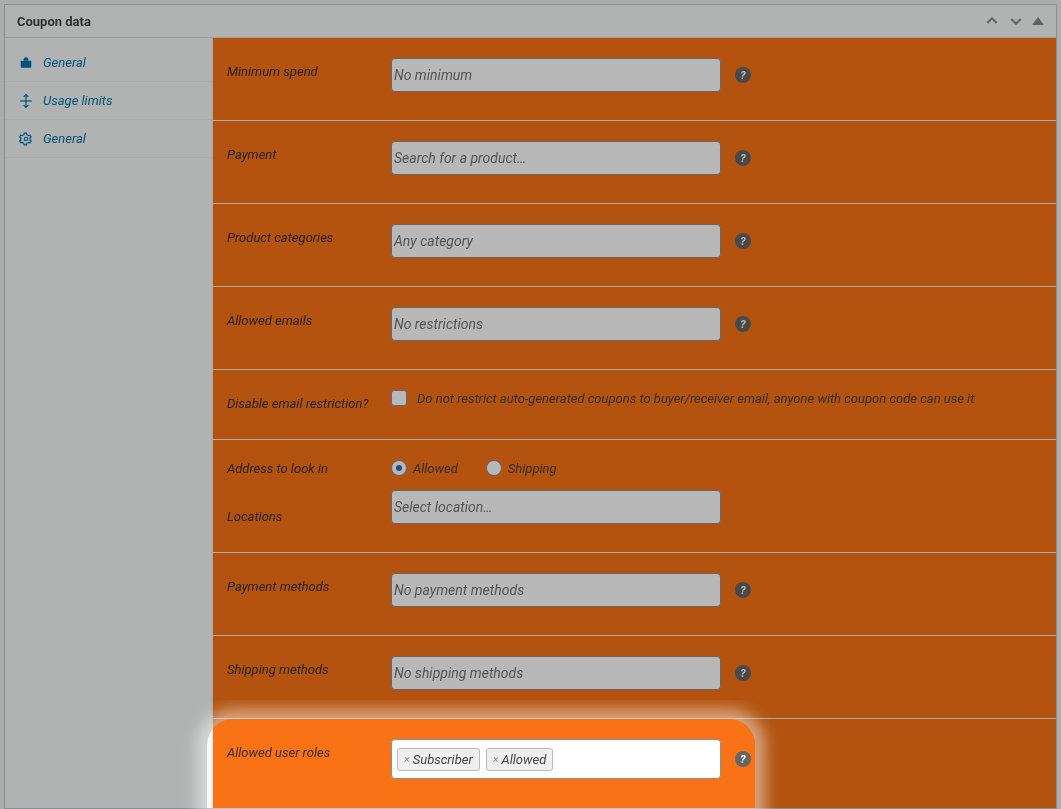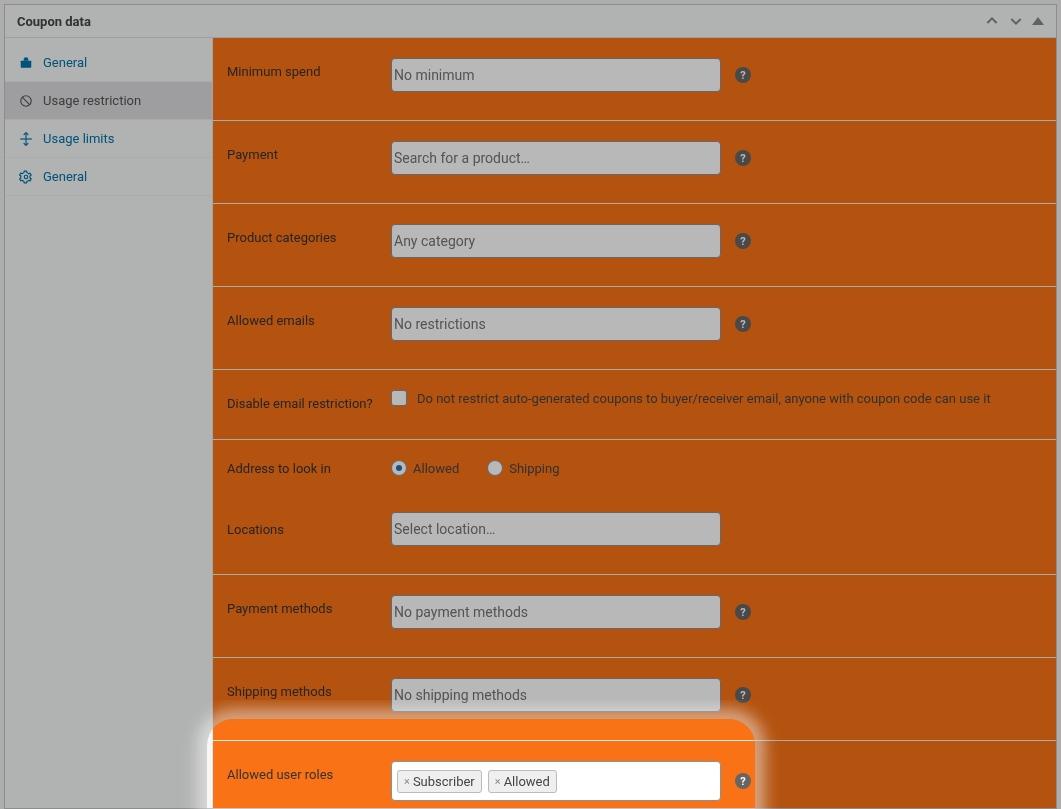--- a/index.html
+++ b/index.html
@@ -35,20 +35,21 @@
     align-items:center;
     justify-content:space-between;
     font-weight:700;
   }
   .panel-head-right { display:flex; gap:8px; align-items:center; }
 
   .panel-body {
     flex:1;
     display:flex;
     overflow:hidden;
+    font-style:italic;
   }
 
   .side {
     width:208px;
     background:#f6f7f7;
     border-right:1px solid #e5e5e5;
     padding-top:6px;
   }
   .side-item {
     display:flex; align-items:center; gap:10px;
@@ -191,29 +192,20 @@
       <div class="side">
         <div class="side-item">
           <span class="icon ic">
               <svg width="14" height="14" viewBox="0 0 24 24" fill="currentColor">
                 <rect x="3" y="8" width="18" height="12" rx="1"></rect>
                 <path d="M8 8V6a4 4 0 0 1 8 0v2"></path>
               </svg>
             </span>
           <span>General</span>
         </div>
-        <div class="side-item active">
-          <span class="icon ic">
-              <svg width="14" height="14" viewBox="0 0 24 24" fill="none" stroke="currentColor" stroke-width="2">
-                <circle cx="12" cy="12" r="9"></circle>
-                <line x1="5" y1="5" x2="19" y2="19"></line>
-              </svg>
-            </span>
-          <span>Usage restriction</span>
-        </div>
         <div class="side-item">
           <span class="icon ic">
               <svg width="14" height="14" viewBox="0 0 24 24" fill="none" stroke="currentColor" stroke-width="2">
                 <line x1="12" y1="2" x2="12" y2="22"></line>
                 <line x1="2" y1="12" x2="22" y2="12"></line>
                 <polyline points="8,5 12,1 16,5"></polyline>
                 <polyline points="8,19 12,23 16,19"></polyline>
               </svg>
             </span>
           <span>Usage limits</span>
@@ -264,35 +256,35 @@
         </div>
 
         <div class="row">
           <div class="row-label">Disable email restriction?</div>
           <div class="chk-row">
             <span class="checkbox"></span>
             <span>Do not restrict auto-generated coupons to buyer/receiver email, anyone with coupon code can use it</span>
           </div>
         </div>
 
-        <div class="row" style="flex-direction:column; gap:36px;">
+        <div class="row" style="flex-direction:column; gap:14px;">
           <div style="display:flex; align-items:center; gap:10px;">
             <div class="row-label" style="padding-top:0">Address to look in</div>
             <div class="radio-set">
               <label class="radio-opt">
                 <span class="radio checked"></span>
                 <span>Allowed</span>
               </label>
               <label class="radio-opt">
                 <span class="radio"></span>
                 <span>Shipping</span>
               </label>
             </div>
           </div>
-          <div style="display:flex; align-items:center; gap:10px;">
+          <div style="display:flex; align-items:flex-end; gap:10px;">
             <div class="row-label" style="padding-top:0">Locations</div>
             <div class="input-box placeholder">Select location…</div>
           </div>
         </div>
 
         <div class="row">
           <div class="row-label">Payment methods</div>
           <div class="field-wrap">
             <div class="input-box placeholder">No payment methods</div>
             <span class="help">?</span>

